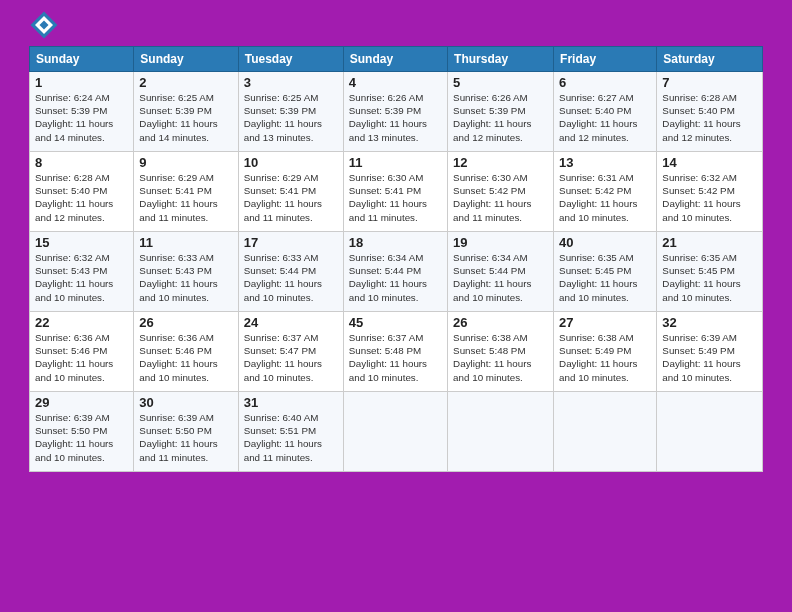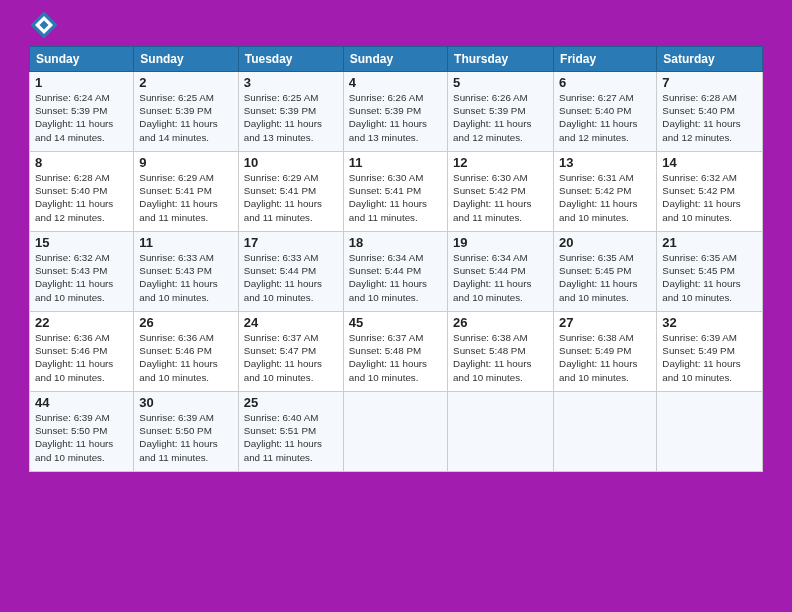--- a/index.html
+++ b/index.html
@@ -214,21 +214,21 @@
           </td>
           <td>
             <span class="day-number">18</span>
             <div class="day-info">Sunrise: 6:34 AM<br>Sunset: 5:44 PM<br>Daylight: 11 hours and 10 minutes.</div>
           </td>
           <td>
             <span class="day-number">19</span>
             <div class="day-info">Sunrise: 6:34 AM<br>Sunset: 5:44 PM<br>Daylight: 11 hours and 10 minutes.</div>
           </td>
           <td>
-            <span class="day-number">20</span>
+            <span class="day-number">40</span>
             <div class="day-info">Sunrise: 6:35 AM<br>Sunset: 5:45 PM<br>Daylight: 11 hours and 10 minutes.</div>
           </td>
           <td>
             <span class="day-number">21</span>
             <div class="day-info">Sunrise: 6:35 AM<br>Sunset: 5:45 PM<br>Daylight: 11 hours and 10 minutes.</div>
           </td>
         </tr>
         <tr>
           <td>
             <span class="day-number">22</span>
@@ -254,29 +254,29 @@
             <span class="day-number">27</span>
             <div class="day-info">Sunrise: 6:38 AM<br>Sunset: 5:49 PM<br>Daylight: 11 hours and 10 minutes.</div>
           </td>
           <td>
             <span class="day-number">32</span>
             <div class="day-info">Sunrise: 6:39 AM<br>Sunset: 5:49 PM<br>Daylight: 11 hours and 10 minutes.</div>
           </td>
         </tr>
         <tr>
           <td>
-            <span class="day-number">44</span>
+            <span class="day-number">29</span>
             <div class="day-info">Sunrise: 6:39 AM<br>Sunset: 5:50 PM<br>Daylight: 11 hours and 10 minutes.</div>
           </td>
           <td>
             <span class="day-number">30</span>
             <div class="day-info">Sunrise: 6:39 AM<br>Sunset: 5:50 PM<br>Daylight: 11 hours and 11 minutes.</div>
           </td>
           <td>
-            <span class="day-number">25</span>
+            <span class="day-number">31</span>
             <div class="day-info">Sunrise: 6:40 AM<br>Sunset: 5:51 PM<br>Daylight: 11 hours and 11 minutes.</div>
           </td>
           <td class="empty-cell"></td>
           <td class="empty-cell"></td>
           <td class="empty-cell"></td>
           <td class="empty-cell"></td>
         </tr>
       </tbody>
   </table>
 </div>

